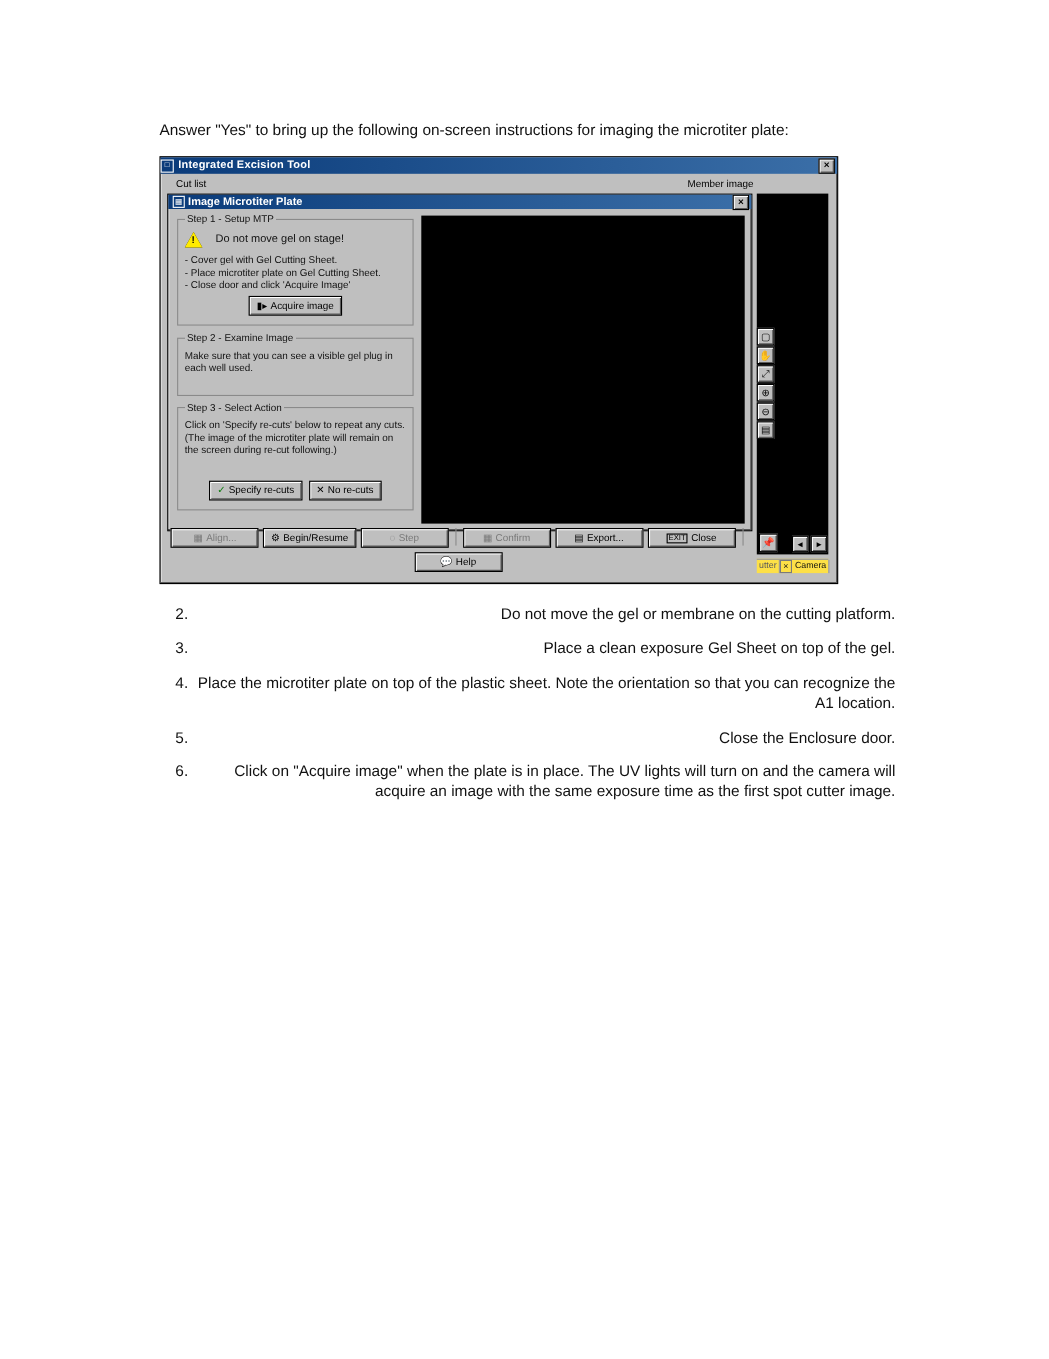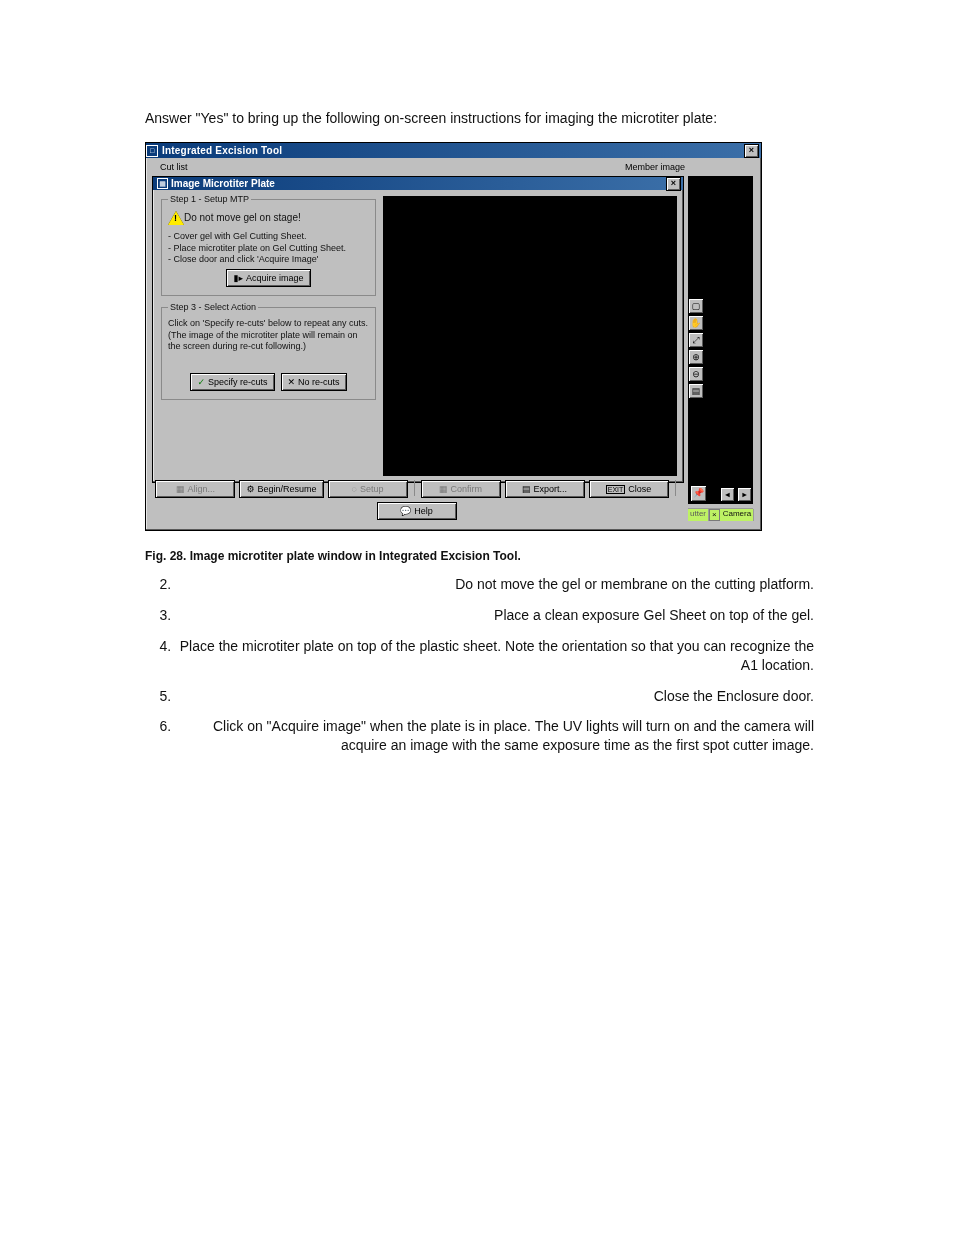--- a/index.html
+++ b/index.html
@@ -85,21 +85,21 @@
     background:#bfbfbf;border:1px solid #000;
     box-shadow: inset 1px 1px 0 #fff, inset -1px -1px 0 #5a5a5a;
     display:flex;align-items:center;justify-content:center;font-size:9px;
   }
   .thumb-panel .dup{
     position:absolute;right:1px;bottom:2px;display:flex;gap:1px;
   }
   .thumb-panel .dup .win-btn{width:13px;height:13px;font-size:8px;}
   .tab-strip{
     position:absolute; right:8px; bottom:9px; width:65px; height:12px;
-    background:#bef264;
+    background:#fde047;
     border-top:1px solid #9a9a9a;
     display:flex;font-size:8px;
   }
   .tab-strip span{padding:0 2px;border-right:1px solid #9a9a9a;}
   .tab-strip .tab-off{color:#5a5a5a;}
   .tab-strip .x-close{width:10px;border:1px solid #7a7a7a;margin-right:1px;display:flex;align-items:center;justify-content:center;}
 
   
   .inner-window{
     position:absolute;
@@ -122,21 +122,21 @@
   }
   .steps-col{
     float:left; width:215px; padding:4px 6px 6px 8px;
   }
   fieldset.step{
     border:1px solid #8a8a8a;
     margin:0 0 6px 0;
     padding:4px 6px 8px 6px;
   }
   fieldset.step legend{font-size:9px;padding:0 2px;}
-  .warn-row{display:flex;align-items:center;gap:0;margin:2px 0 6px 0;text-align:center;}
+  .warn-row{display:flex;align-items:center;gap:12px;margin:2px 0 6px 0;text-align:center;}
   .warn-ico{
     width:0;height:0;
     border-left:8px solid transparent;
     border-right:8px solid transparent;
     border-bottom:14px solid #ffeb00;
     position:relative;
     filter: drop-shadow(0 0 0.5px #000);
   }
   .warn-ico::after{
     content:"!";
@@ -245,20 +245,25 @@
               <div class="small">- Place microtiter plate on Gel Cutting Sheet.</div>
               <div class="small">- Close door and click 'Acquire Image'</div>
               <div class="acquire-row">
                 <span class="btn98">
                   <span class="bico">▮▸</span>
                   <span>Acquire image</span>
                 </span>
               </div>
             </fieldset>
 
+            <fieldset class="step">
+              <legend>Step 2 - Examine Image</legend>
+              <div class="small">Make sure that you can see a visible gel plug in each well used.</div>
+              <div style="height:10px"></div>
+            </fieldset>
 
             <fieldset class="step">
               <legend>Step 3 - Select Action</legend>
               <div class="small">Click on 'Specify re-cuts' below to repeat any cuts.</div>
               <div class="small">(The image of the microtiter plate will remain on the screen during re-cut following.)</div>
               <div class="action-row">
                 <span class="btn98">
                   <span class="bico" style="color:#0a7a0a">✓</span>
                   <span>Specify re-cuts</span>
                 </span>
@@ -299,21 +304,21 @@
         <span class="btn98 disabled">
           <span class="bico">▦</span>
           <span>Align...</span>
         </span>
         <span class="btn98">
           <span class="bico">⚙</span>
           <span>Begin/Resume</span>
         </span>
         <span class="btn98 disabled">
           <span class="bico">◌</span>
-          <span>Setup</span>
+          <span>Step</span>
         </span>
         <span class="sep"></span>
         <span class="btn98 disabled">
           <span class="bico">▦</span>
           <span>Confirm</span>
         </span>
         <span class="btn98">
           <span class="bico">▤</span>
           <span>Export...</span>
         </span>
@@ -323,21 +328,20 @@
         </span>
         <span class="sep"></span>
         <span class="btn98">
           <span class="bico">💬</span>
           <span>Help</span>
         </span>
       </div>
     </div>
   </div>
 
-  <div class="caption">Fig. 28.  Image microtiter plate window in Integrated Excision Tool.</div>
 
   <ol class="instructions" start="2">
     <li>Do not move the gel or membrane on the cutting platform.</li>
     <li>Place a clean exposure Gel Sheet on top of the gel.</li>
     <li>Place the microtiter plate on top of the plastic sheet. Note the orientation so that you can recognize the A1 location.</li>
     <li>Close the Enclosure door.</li>
     <li>Click on "Acquire image" when the plate is in place. The UV lights will turn on and the camera will acquire an image with the same exposure time as the first spot cutter image.</li>
   </ol>
 
 </div>

